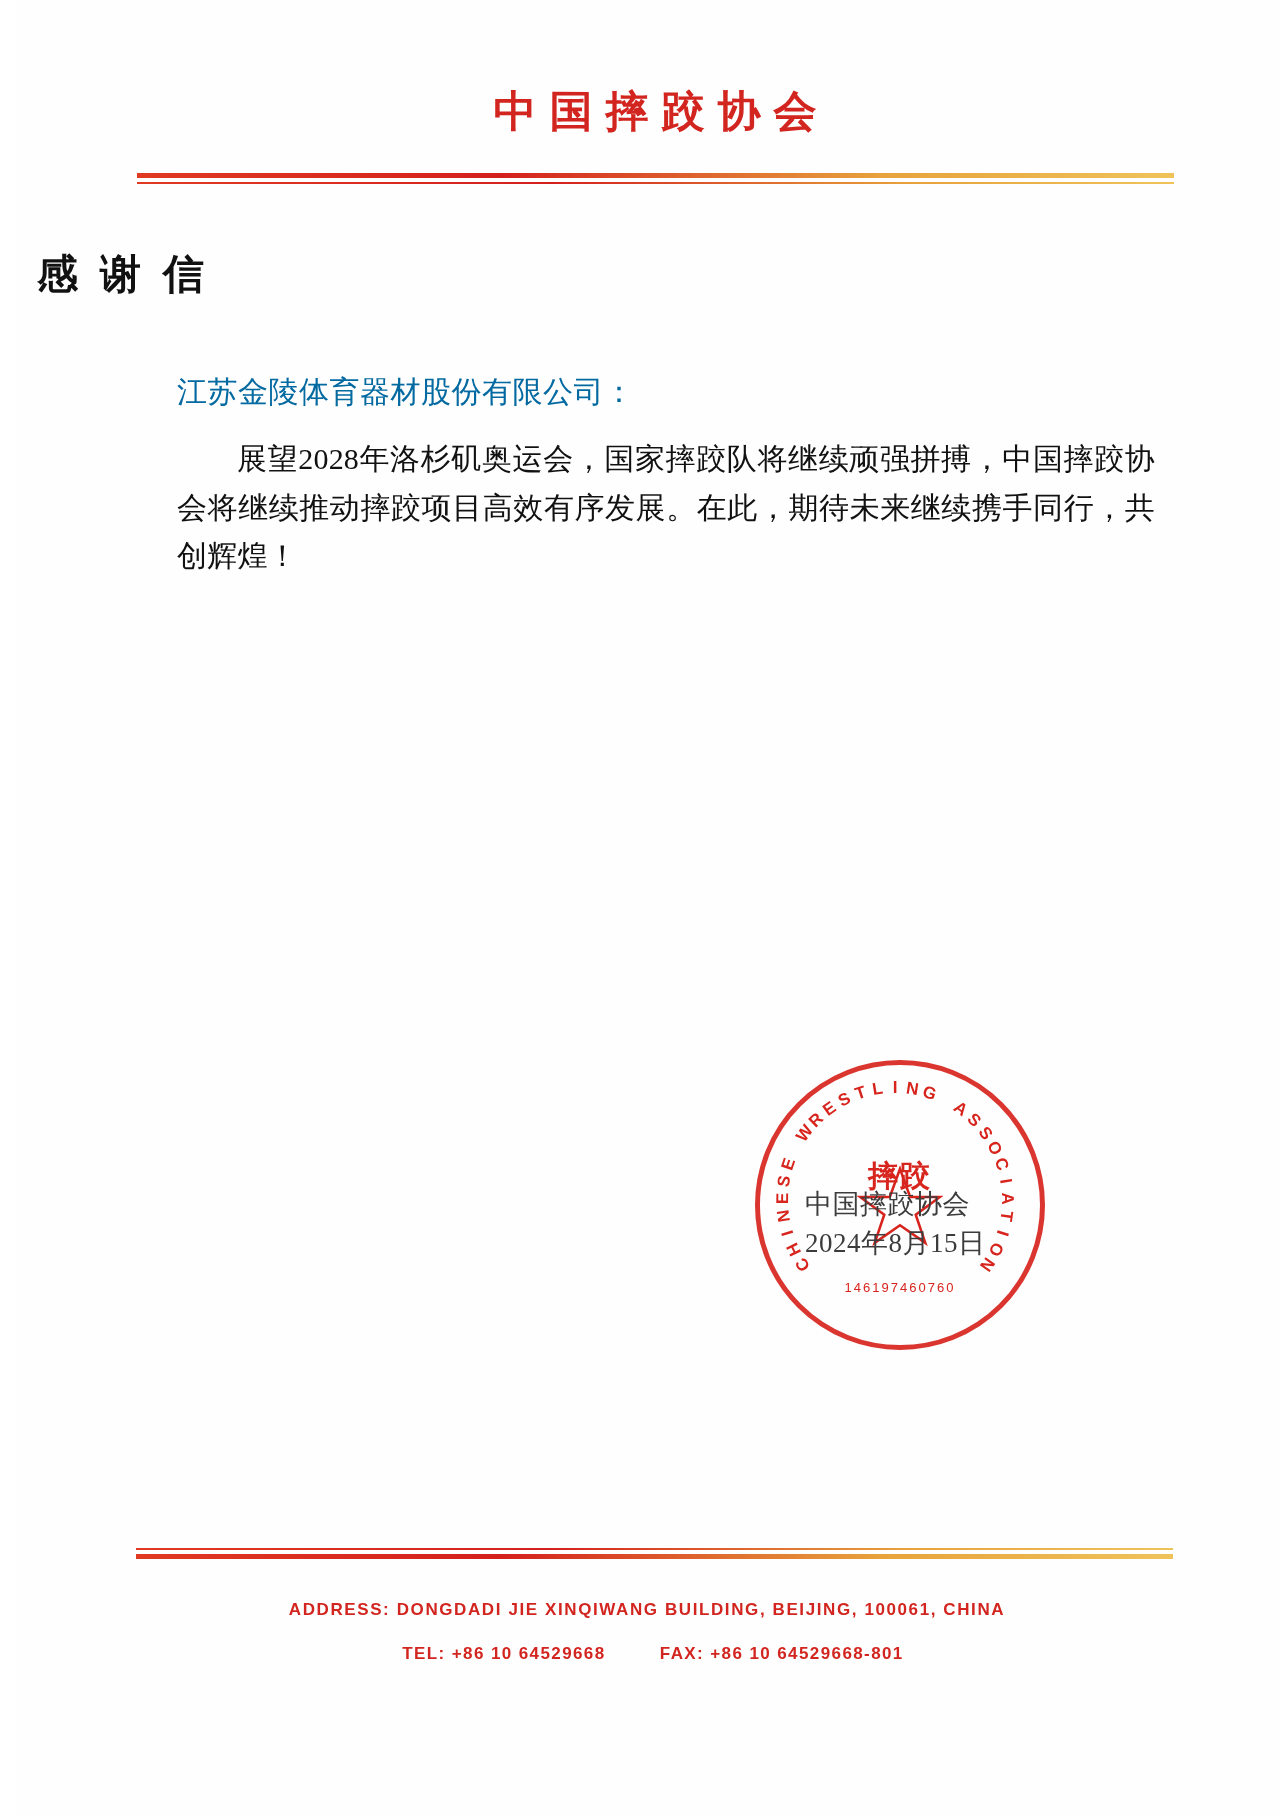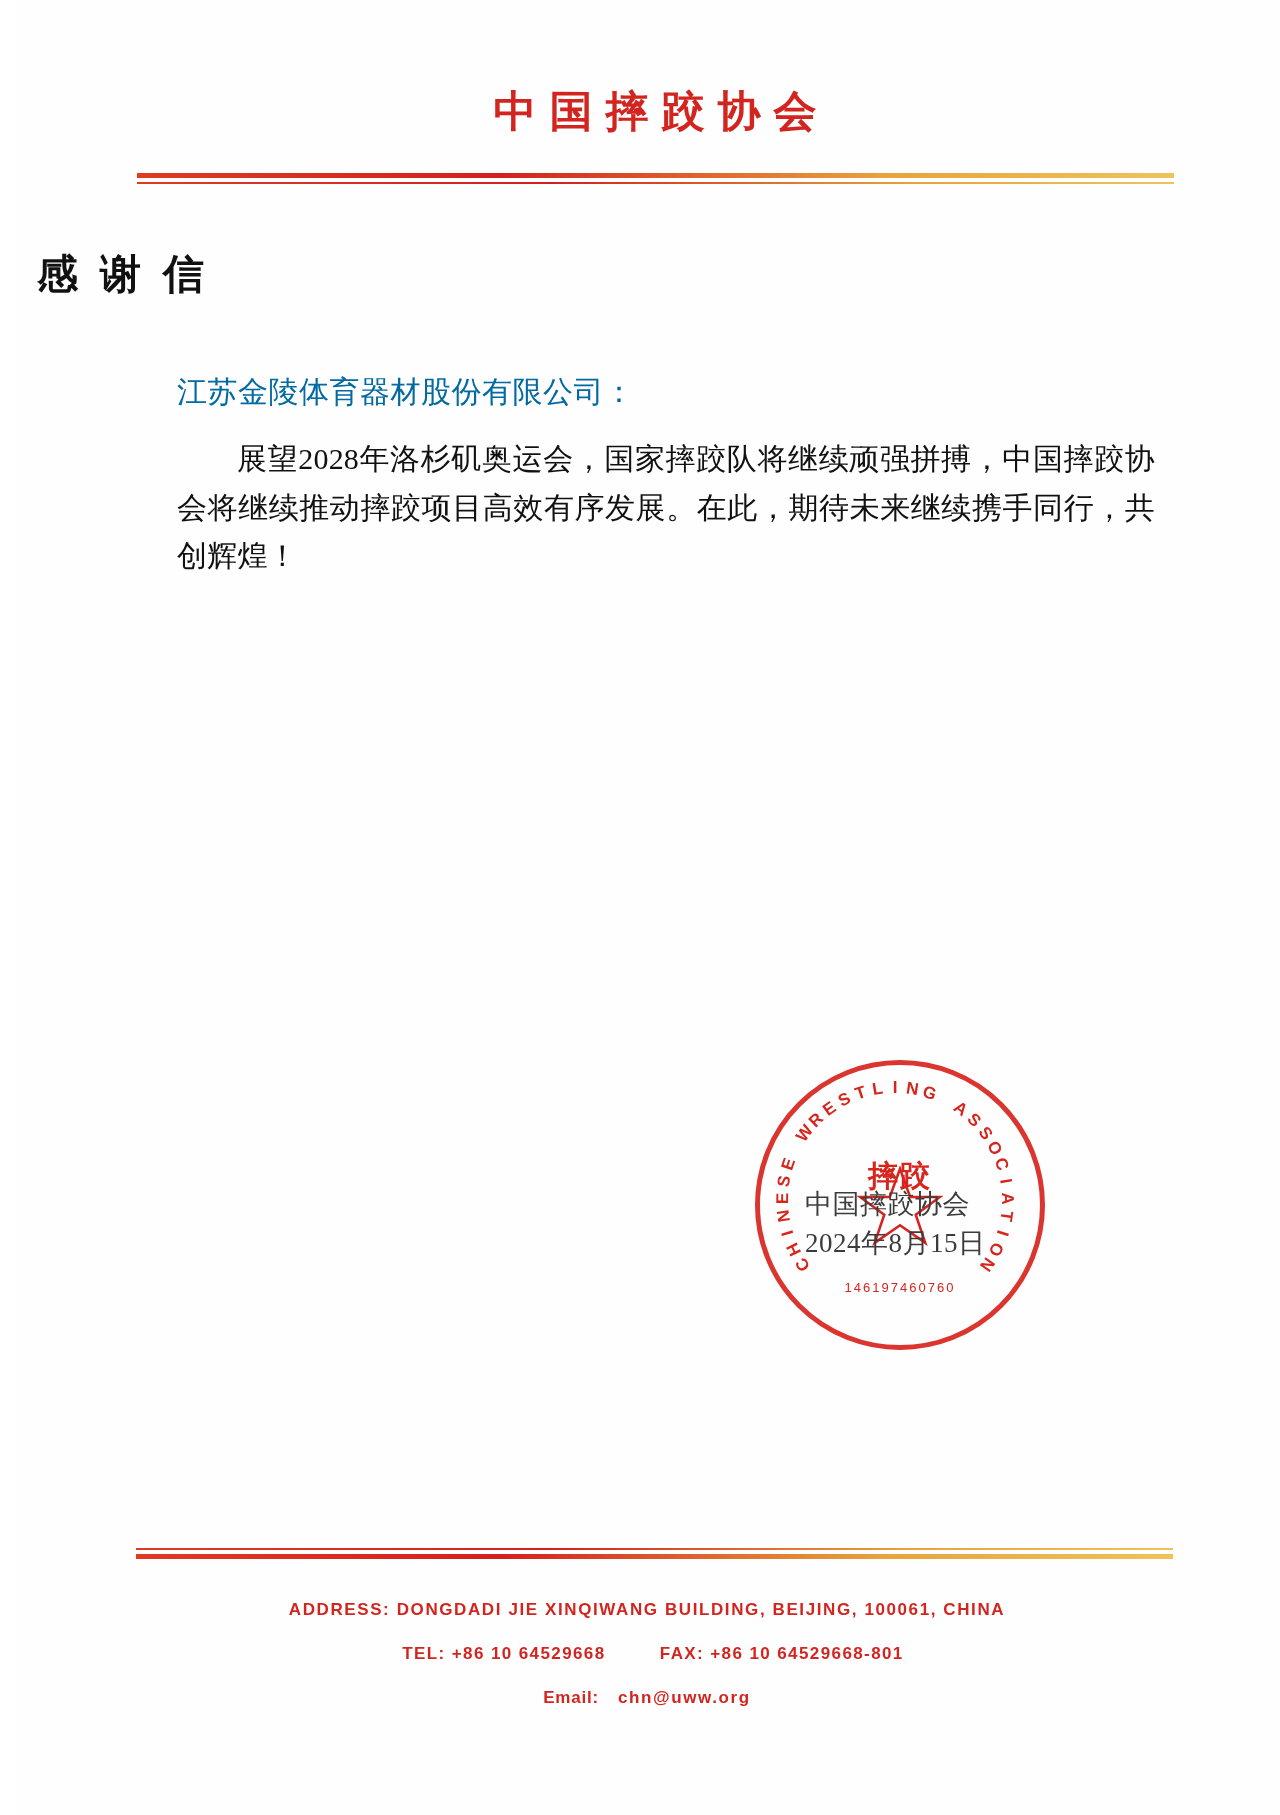--- a/index.html
+++ b/index.html
@@ -279,20 +279,15 @@
     <div class="bar-thick"></div>
   </div>
 
   <div class="footer">
     <div class="footer-line">ADDRESS: DONGDADI JIE XINQIWANG BUILDING, BEIJING, 100061, CHINA</div>
     <div class="footer-line tel">
       <span>TEL: +86 10 64529668</span>
       <span class="spacer-gap"></span>
       <span>FAX: +86 10 64529668-801</span>
     </div>
-    <div class="footer-line email">
-      <span class="label">Email:</span>
-      <span>&nbsp;</span>
-      <span>chn@uww.org</span>
-    </div>
   </div>
 
 </div>
 
 </body></html>

